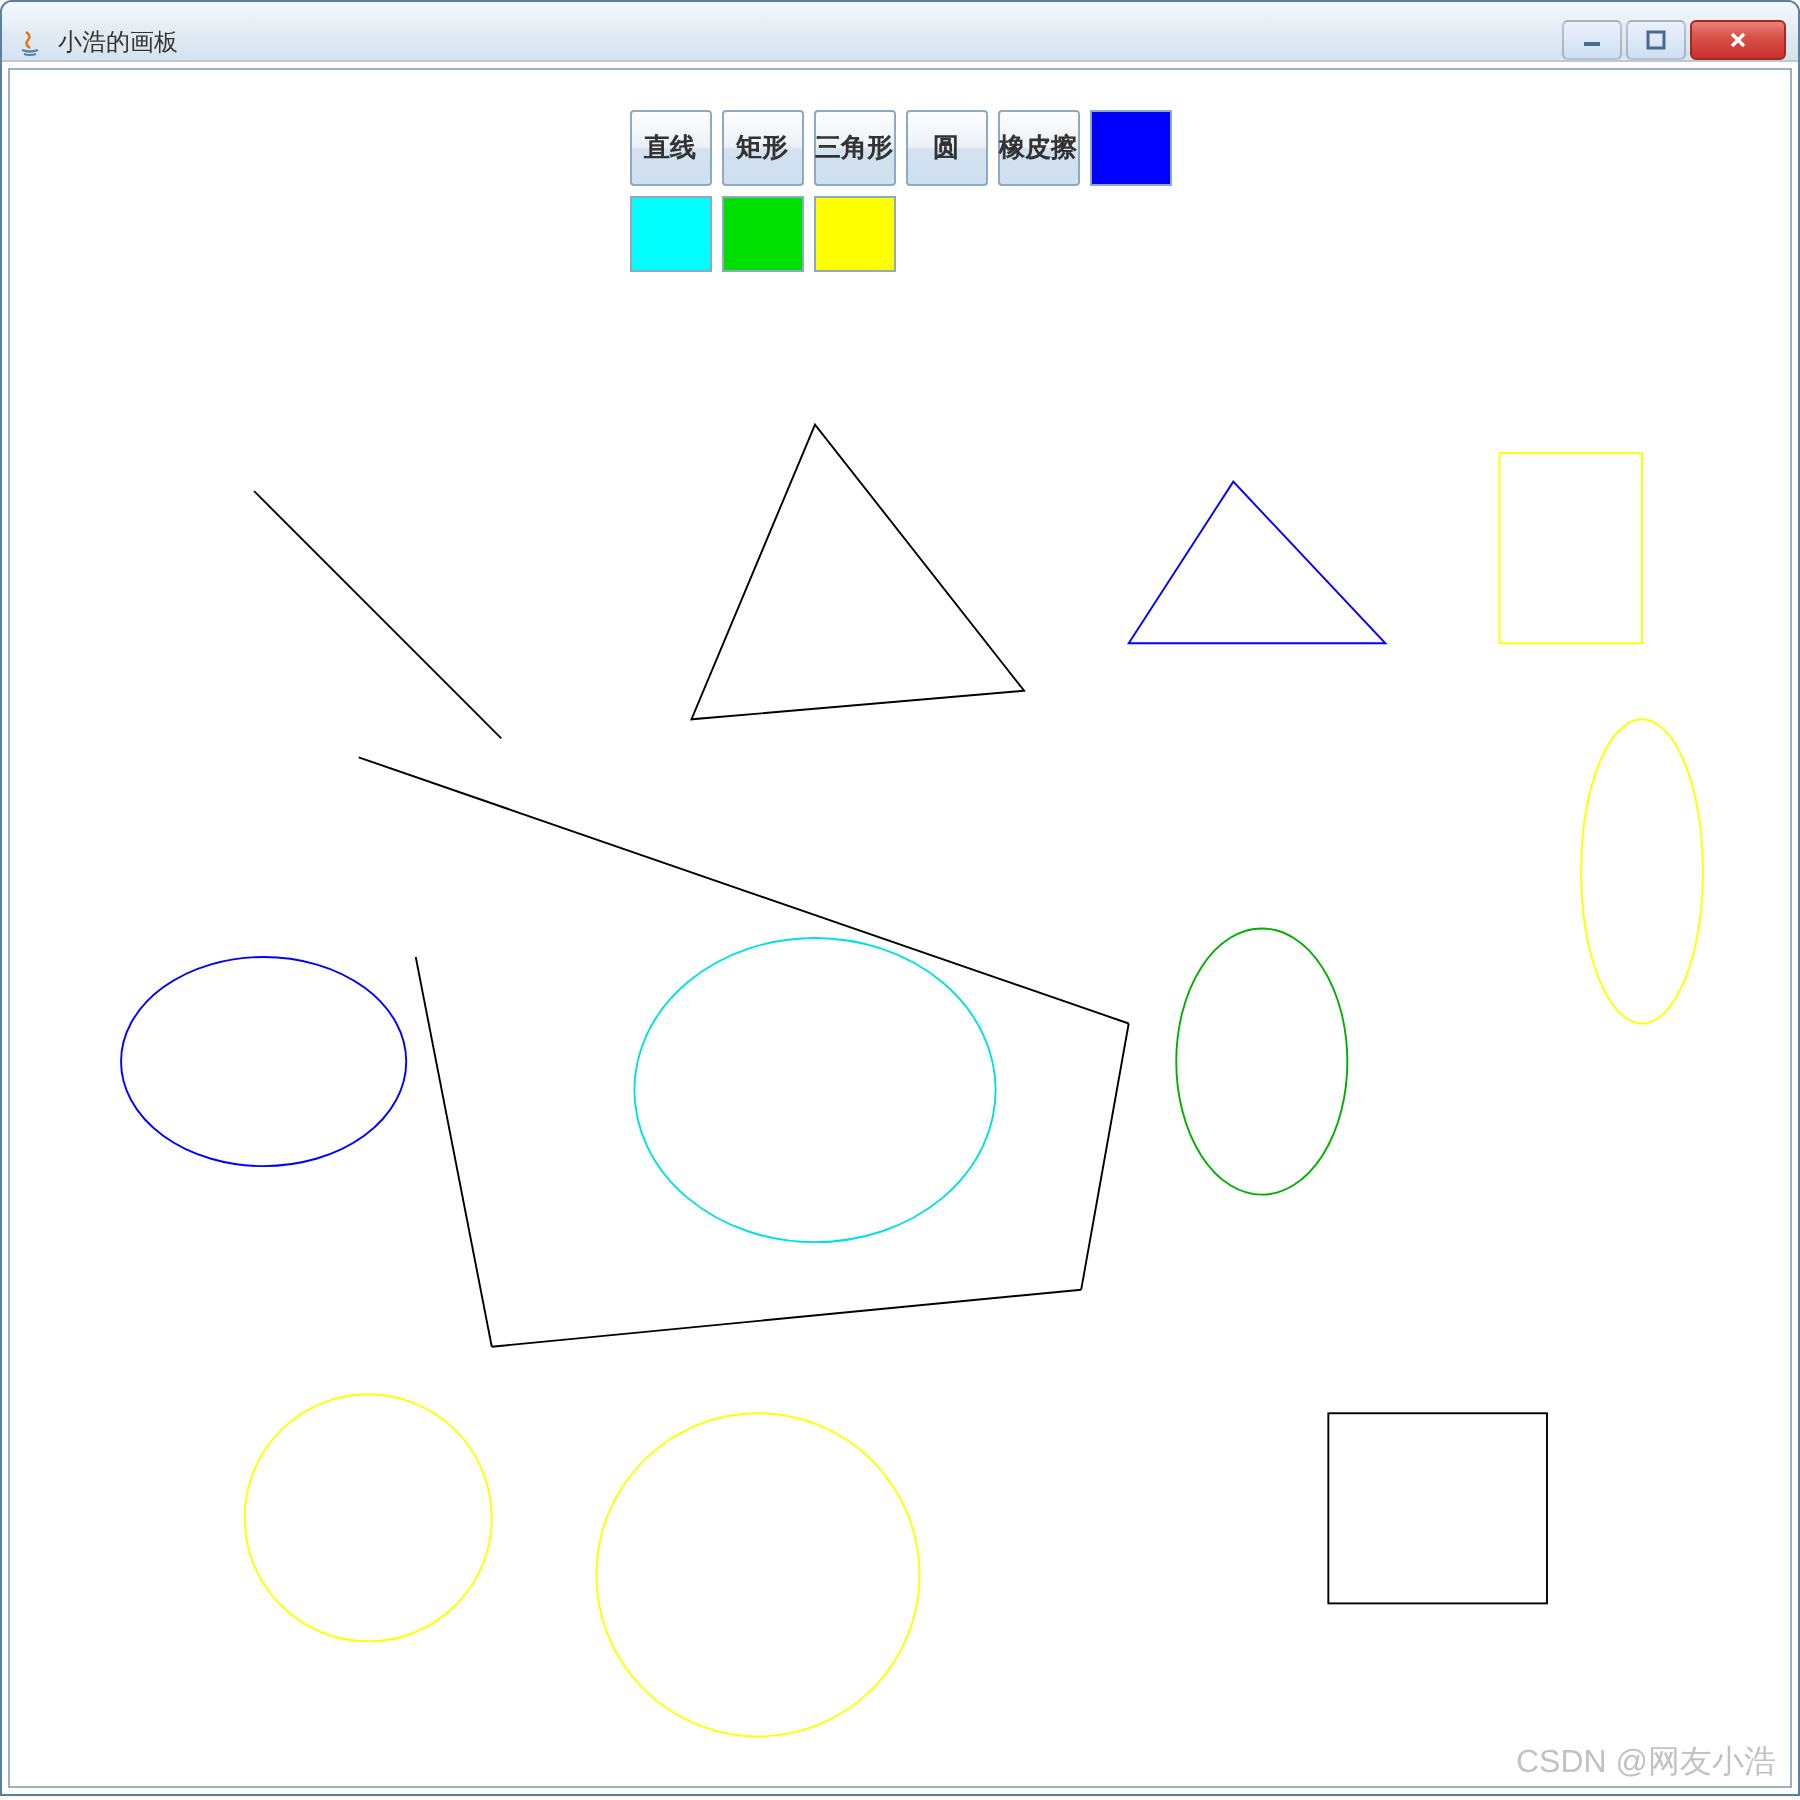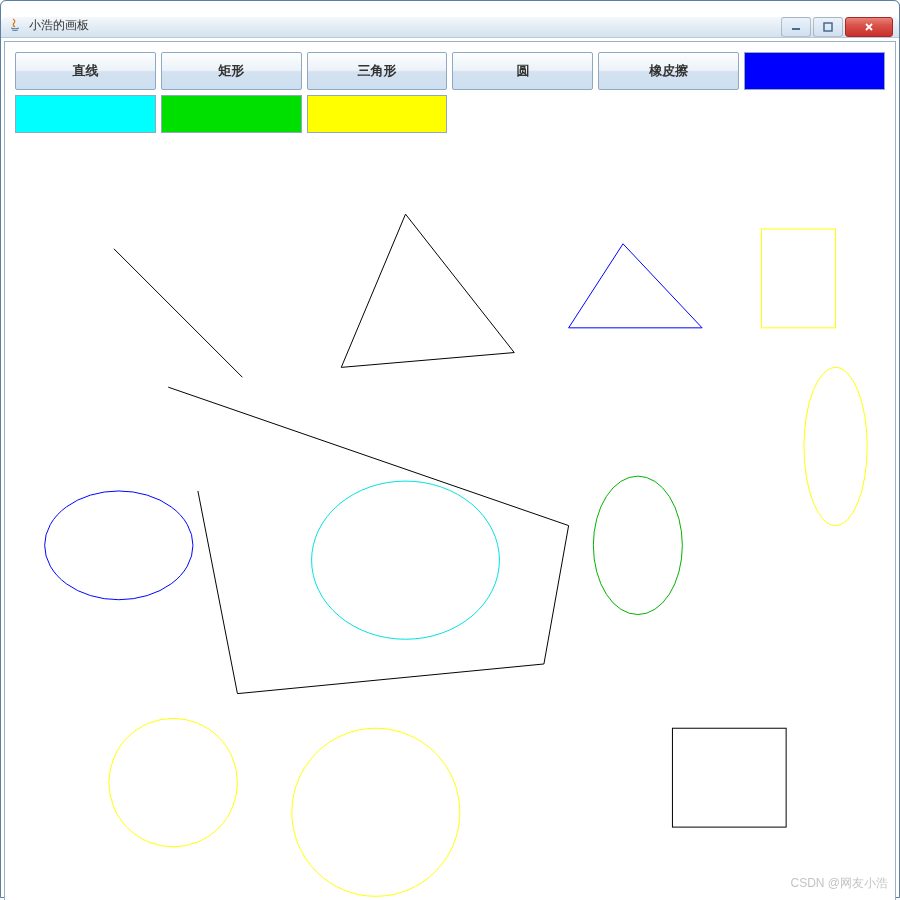--- a/index.html
+++ b/index.html
@@ -16,24 +16,23 @@
       background: #fff;
       display: flex;
       flex-direction: column;
       box-shadow: 0 0 1px rgba(0,0,0,0.2);
     }
     .titlebar {
       height: 30px;
       background: linear-gradient(to bottom, #f4f8fc 0%, #e3ecf5 50%, #d5e2ef 100%);
       border-bottom: 1px solid #b8c9da;
       display: flex;
-      align-items: flex-start;
+      align-items: flex-end;
       padding: 0 6px;
       border-radius: 5px 5px 0 0;
-      margin-top: 16px;
     }
     .java-icon {
       width: 16px; height: 16px;
       margin-right: 6px;
       display: inline-flex;
       align-items: center;
       justify-content: center;
     }
     .title-text {
       font-size: 12px;
@@ -59,26 +58,27 @@
       color: #4a6b8a;
     }
     .win-close {
       width: 48px;
       background: linear-gradient(to bottom, #e8827a, #d9534a 40%, #c9302c);
       color: #fff;
       border-color: #a52821;
     }
     .content-area {
       flex: 1;
-      padding: 10px;
+      padding: 20px;
       display: flex;
       flex-direction: column;
       background: #fff;
       border: 1px solid #9ab0c5;
       margin: 3px;
+      align-items: center;
     }
     .toolbar {
       display: grid;
       grid-template-columns: repeat(6, 1fr);
       gap: 5px;
       margin-bottom: 5px;
     }
     .tool-btn {
       height: 38px;
       background: linear-gradient(to bottom, #fdfefe 0%, #ecf2f8 48%, #d4e2f0 52%, #cddff0 100%);
@@ -99,21 +99,21 @@
     }
     .canvas-area {
       flex: 1;
       position: relative;
       background: #fff;
     }
     .watermark {
       position: absolute;
       bottom: 8px;
       right: 12px;
-      font-size: 12px;
+      font-size: 16px;
       color: rgba(120,120,120,0.45);
       font-family: sans-serif;
     }
   </style>
 </head>
 <body>
 
 <div class="window-frame">
   <div class="titlebar">
     <span class="java-icon">

